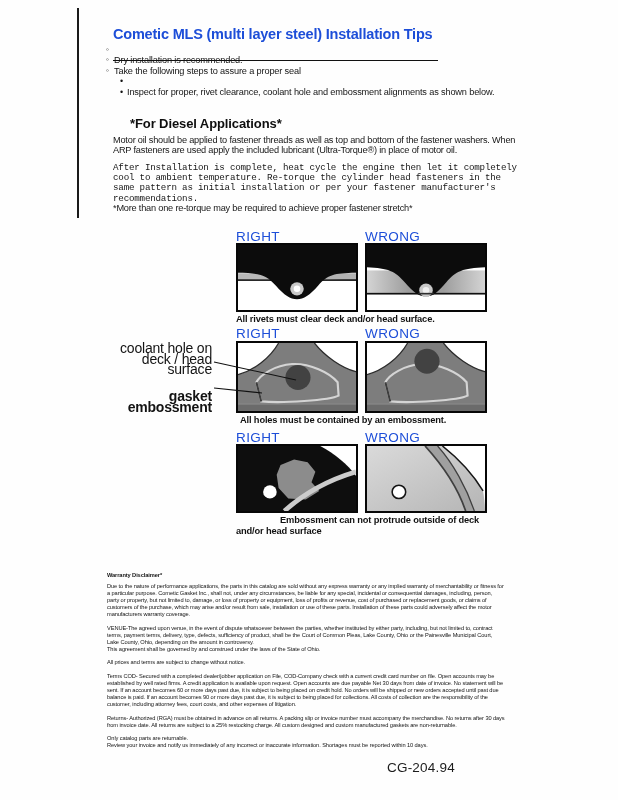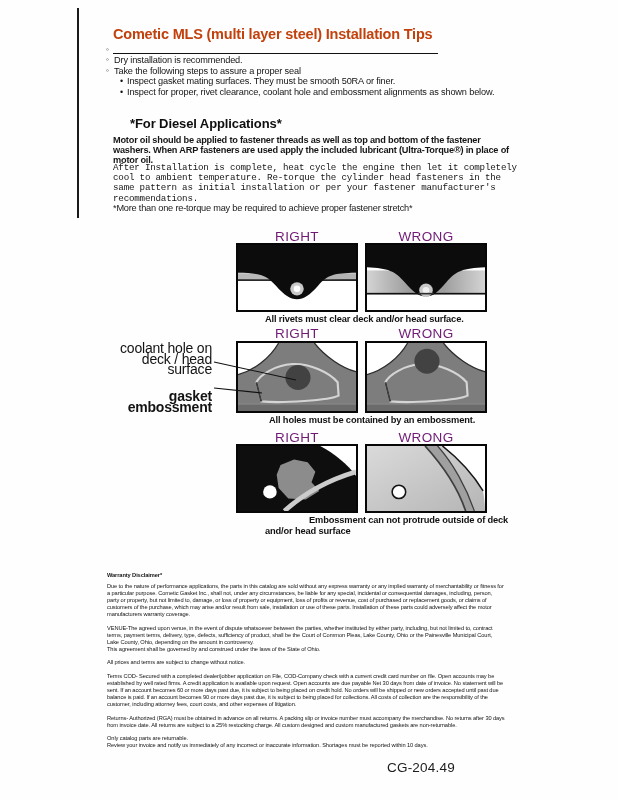--- a/index.html
+++ b/index.html
@@ -5,36 +5,36 @@
   html,body{margin:0;padding:0;}
   body{
     width:618px;height:800px;position:relative;background:#fefefe;overflow:hidden;
     font-family:"Liberation Sans", sans-serif;color:#111;
   }
   .abs{position:absolute;}
   
   #left-rule{left:77px;top:8px;width:2px;height:210px;background:#1a1a1a;}
   
   #page-title{left:113px;top:26px;font-size:14.5px;font-weight:bold;letter-spacing:-0.2px;
-    border-bottom:1.6px solid #111;padding:0 6px 11px 0;color:#c2410c;}
+    border-bottom:1.6px solid #111;padding:0 6px 18px 0;color:#1d4ed8;}
   
   #bullet-list{left:106px;top:45px;font-size:9.2px;line-height:10.4px;letter-spacing:-0.15px;color:#141414;}
   .b-row{display:flex;align-items:flex-start;}
   .b-mark{width:8px;font-size:8px;line-height:10.4px;}
   .b-sub{margin-left:14px;}
   .b-sub .b-mark{width:7px;font-size:9px;}
   
   #diesel-heading{left:130px;top:116px;font-size:13px;font-weight:bold;letter-spacing:-0.1px;color:#0e0e0e;}
   .bodypara{left:113px;width:406px;font-size:9.2px;line-height:10.2px;letter-spacing:-0.2px;color:#161616;}
-  #diesel-p1{top:135px;font-weight:bold;}
+  #diesel-p1{top:135px;}
   #diesel-p2{top:163px;font-family:Liberation Mono, monospace;}
   #diesel-note{top:203px;}
   
-  .dlabel{width:122px;text-align:center;font-size:13.5px;letter-spacing:0.4px;color:#701a75;}
-  .dcap{font-size:9.3px;font-weight:bold;letter-spacing:-0.15px;color:#121212;line-height:10.5px;margin-left:29px;}
+  .dlabel{width:122px;text-align:left;font-size:13.5px;letter-spacing:0.4px;color:#1d4ed8;}
+  .dcap{font-size:9.3px;font-weight:bold;letter-spacing:-0.15px;color:#121212;line-height:10.5px;}
   .dbox{width:122px;height:69px;border:2px solid #070707;box-sizing:border-box;background:#fff;}
   .dbox svg{display:block;width:100%;height:100%;}
   .row2{height:72px;}
   
   .ann{width:104px;left:108px;text-align:right;font-size:14px;line-height:10.6px;letter-spacing:-0.2px;color:#131313;}
   
   #legal{left:107px;top:572px;width:398px;font-size:5.7px;line-height:7.15px;letter-spacing:-0.1px;color:#151515;}
   #legal .lg-head{font-weight:bold;margin-bottom:3.5px;}
   #legal p{margin:0 0 6.2px 0;white-space:pre-line;}
   
@@ -54,21 +54,20 @@
   <div class="b-row">
     <span class="b-mark">◦</span>
     <span>Dry installation is recommended.</span>
   </div>
   <div class="b-row">
     <span class="b-mark">◦</span>
     <span>Take the following steps to assure a proper seal</span>
   </div>
   <div class="b-row b-sub">
     <span class="b-mark">•</span>
-    <span>Inspect gasket mating surfaces.  They must be smooth 50RA or finer.</span>
   </div>
   <div class="b-row b-sub">
     <span class="b-mark">•</span>
     <span>Inspect for proper, rivet clearance, coolant hole and embossment alignments as shown below.</span>
   </div>
 </div>
 
 <div class="abs" id="diesel-heading">*For Diesel Applications*</div>
 <div class="abs bodypara" id="diesel-p1">Motor oil should be applied to fastener threads as well as top and bottom of the fastener washers. When ARP fasteners are used apply the included lubricant (Ultra-Torque®) in place of motor oil.</div>
 <div class="abs bodypara" id="diesel-p2">After Installation is complete, heat cycle the engine then let it completely cool to ambient temperature. Re-torque the cylinder head fasteners in the same pattern as initial installation or per your fastener manufacturer's recommendations.</div>
@@ -190,13 +189,13 @@
   <p>Due to the nature of performance applications, the parts in this catalog are sold without any express warranty or any implied warranty of merchantability or fitness for a particular purpose.  Cometic Gasket Inc., shall not, under any circumstances, be liable for any special, incidental or consequential damages, including, person, party or property, but not limited to, damage, or loss of property or equipment, loss of profits or revenue, cost of purchased or replacement goods, or claims of customers of the purchase, which may arise and/or result from sale, installation or use of these parts.  Installation of these parts could adversely affect the motor manufacturers warranty coverage.</p>
   <p>VENUE-The agreed upon venue, in the event of dispute whatsoever between the parties, whether instituted by either party, including, but not limited to, contract terms, payment terms, delivery, type, defects, sufficiency of product, shall be the Court of Common Pleas, Lake County, Ohio or the Painesville Municipal Court, Lake County, Ohio, depending on the amount in controversy.
 This agreement shall be governed by and construed under the laws of the State of Ohio.</p>
   <p>All prices and terms are subject to change without notice.</p>
   <p>Terms COD- Secured with a completed dealer/jobber application on File, COD-Company check with a current credit card number on file.  Open accounts may be established by well rated firms.  A credit application is available upon request.  Open accounts are due payable Net 30 days from date of invoice.  No statement will be sent.  If an account becomes 60 or more days past due, it is subject to being placed on credit hold.  No orders will be shipped or new orders accepted until past due balance is paid.  If an account becomes 90 or more days past due, it is subject to being placed for collections.  All costs of collection are the responsibility of the customer, including attorney fees, court costs, and other expenses of litigation.</p>
   <p>Returns- Authorized (RGA) must be obtained in advance on all returns.  A packing slip or invoice number must accompany the merchandise.  No returns after 30 days from invoice date.  All returns are subject to a 25% restocking charge.  All custom designed and custom manufactured gaskets are non-returnable.</p>
   <p>Only catalog parts are returnable.
 Review your invoice and notify us immediately of any incorrect or inaccurate information.  Shortages must be reported within 10 days.</p>
 </div>
 
-<div class="abs" id="page-code">CG-204.49</div>
+<div class="abs" id="page-code">CG-204.94</div>
 
 </body></html>

